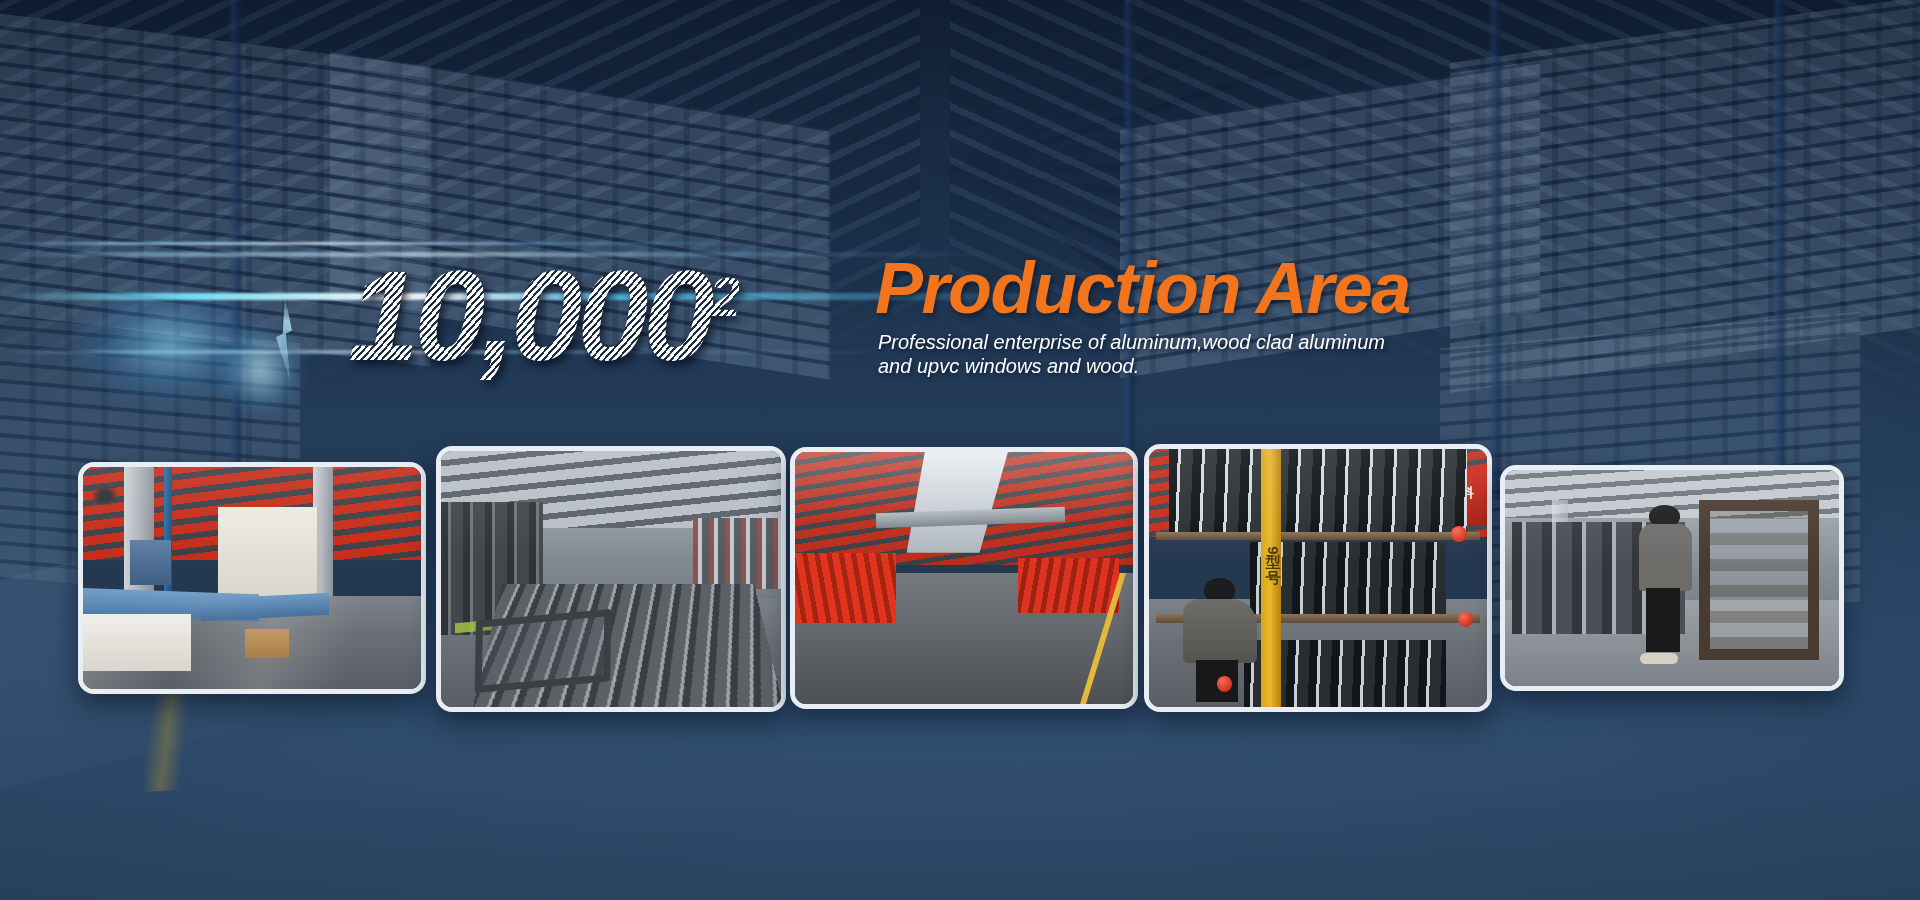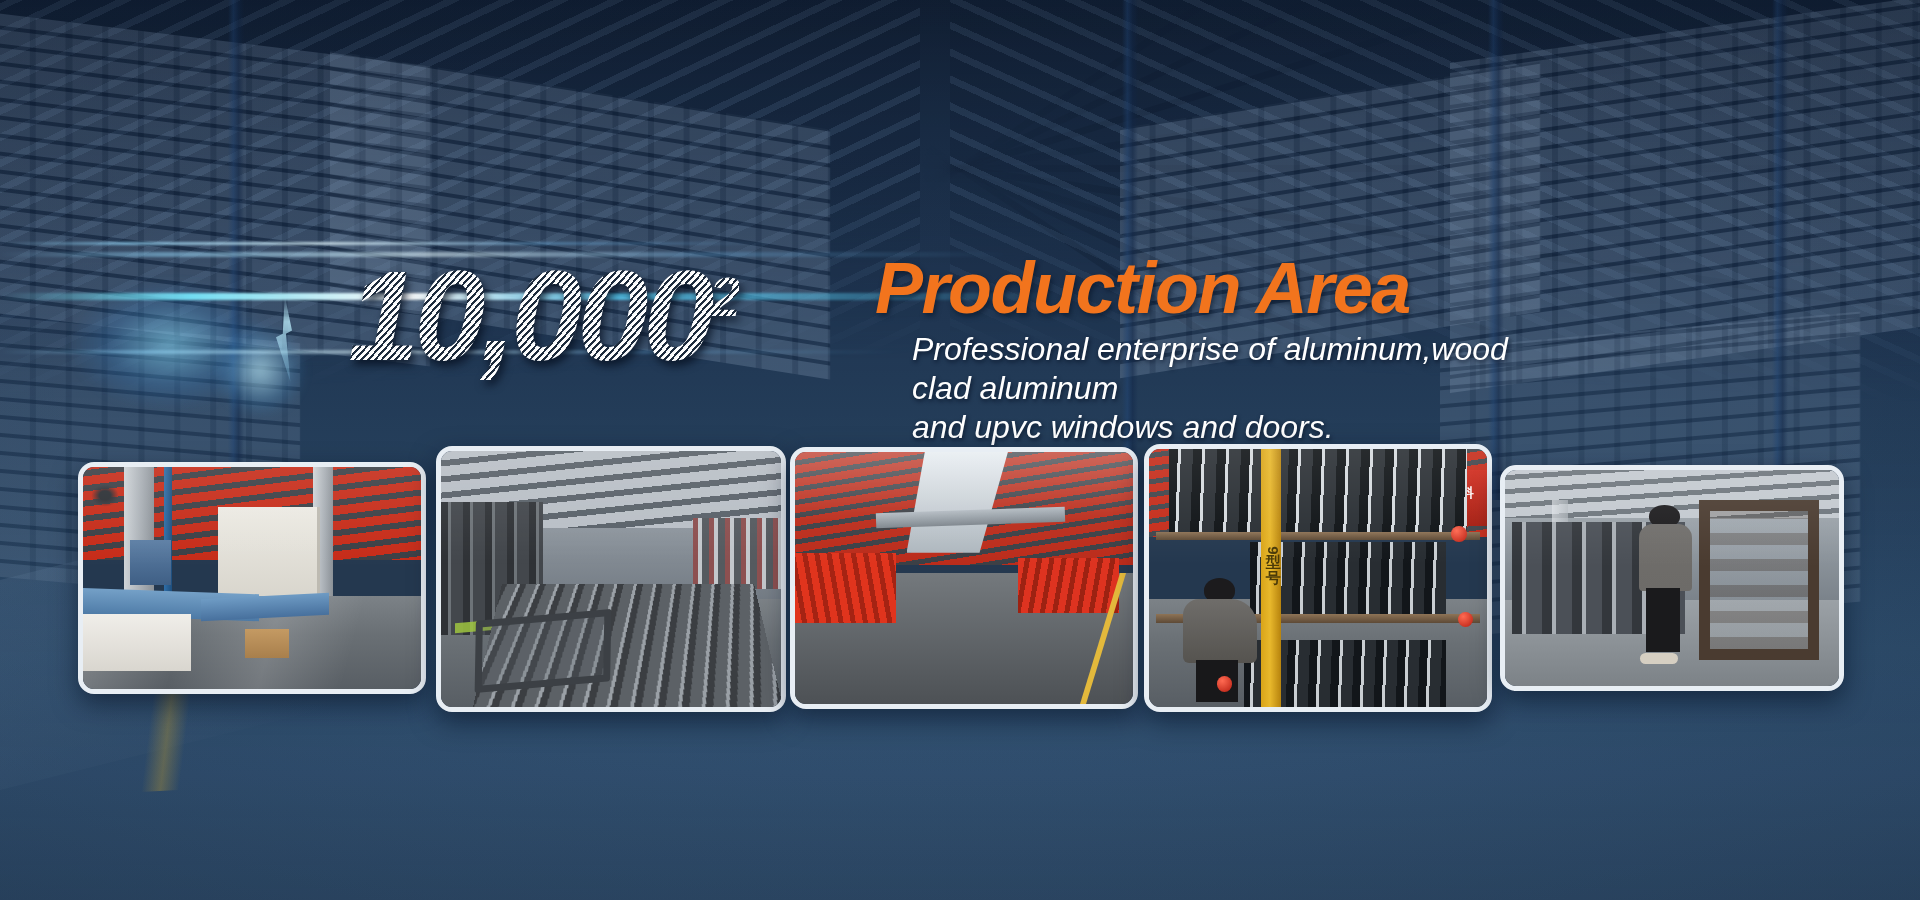--- a/index.html
+++ b/index.html
@@ -182,23 +182,23 @@
 
   .prod{
     position:absolute; left:875px; top:252px;
     font-size:72px; font-weight:bold; font-style:italic;
     letter-spacing:-1.5px; line-height:1;
     color:#f2741d;
     text-shadow:2px 3px 5px rgba(6,18,36,.55);
     white-space:nowrap;
   }
   .subtitle{
-    position:absolute; left:912px; top:330px;
+    position:absolute; left:878px; top:330px;
     width:640px;
-    font-size:32px; font-style:italic; font-weight:500;
+    font-size:20px; font-style:italic; font-weight:500;
     line-height:1.22; color:#ffffff;
     text-shadow:1px 2px 4px rgba(4,14,32,.75);
   }
 
   
   .strip{ position:absolute; left:0; top:0; width:100%; height:100%; }
   .thumb{
     position:absolute;
     border:5px solid #e8eef4;
     border-radius:16px;
@@ -519,21 +519,21 @@
     </div>
 
     <div class="metric">
       <span>10,000</span><span class="sup">2</span>
     </div>
 
     <div class="prod">Production Area</div>
 
     <div class="subtitle">
       <div>Professional enterprise of aluminum,wood clad aluminum</div>
-      <div>and upvc windows and doors.</div>
+      <div>and upvc windows and wood.</div>
     </div>
   </div>
 
   <div class="strip">
 
     <div class="thumb t1" style="left:78px; top:462px; width:348px; height:232px;">
       <div class="ph">
         <div class="ceil-red"></div>
         <div class="pillar" style="left:12%;"></div>
         <div class="pillar" style="left:68%; width:6%;"></div>

